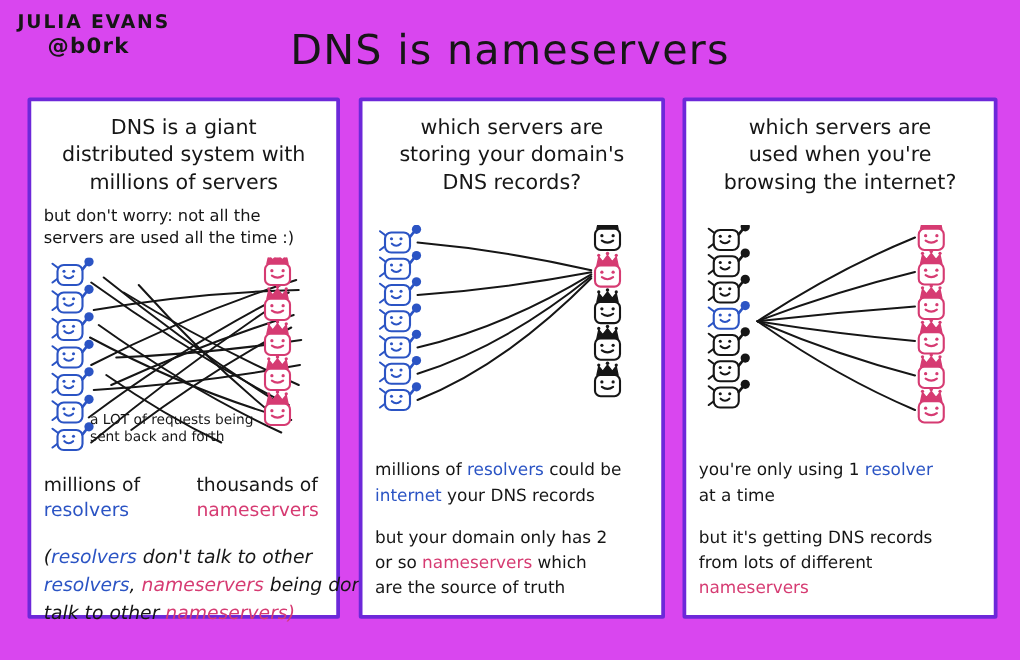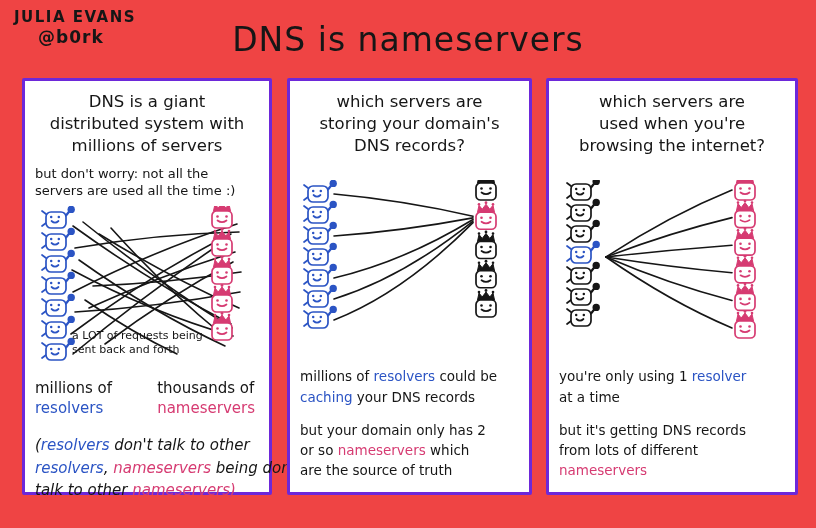--- a/index.html
+++ b/index.html
@@ -1,16 +1,16 @@
 <!DOCTYPE html>
 <html style="--ink: #161616; --blue: #2b54c4; --pink: #d63b72;"><head>
 <meta charset="utf-8">
 <style>
   html,body{margin:0;padding:0;background:#ffffff;}
-  .page{position:relative;width:816px;height:528px;background:#ef4444;overflow:hidden;
+  .page{position:relative;width:816px;height:528px;background:#d946ef;overflow:hidden;
         font-family:"DejaVu Sans",sans-serif;color:var(--ink,#161616);}
   .author{position:absolute;left:14px;top:8px;line-height:1.25;}
   .author .a1{font-size:15px;font-weight:bold;letter-spacing:1.5px;}
   .author .a2{font-size:17px;font-weight:bold;letter-spacing:1px;margin-left:24px;}
   .title{position:absolute;left:50%;top:20px;transform:translateX(-50%);
          font-size:33px;font-weight:400;letter-spacing:1px;white-space:nowrap;margin:0;}
   .panel{position:absolute;top:78px;height:417px;border:3px solid #6d28d9;border-radius:2px;
          background:#fff;box-sizing:border-box;}
   .panel-1{left:22px;width:250px;}
   .panel-2{left:287px;width:245px;}
@@ -341,21 +341,21 @@
             <circle cx="7" cy="-15" r="1.3" fill="#161616" stroke="none"></circle>
             <rect x="-10" y="-7" width="20" height="17" rx="4.5" fill="#fff"></rect>
             <circle cx="-4.5" cy="-1.5" r="1.3" fill="#161616" stroke="none"></circle>
             <circle cx="4.5" cy="-1.5" r="1.3" fill="#161616" stroke="none"></circle>
             <path d="M-4.5,2.5 Q0,5.8 4.5,2.5" fill="none"></path>
           </g>
         </svg>
     </div>
     <div class="para first">
         <div class="rich-line"><span class="c-ink">millions of </span><span class="c-blue">resolvers</span><span class="c-ink"> could be</span></div>
-        <div class="rich-line"><span class="c-blue">caching</span><span class="c-ink"> your DNS records</span></div>
+        <div class="rich-line"><span class="c-blue">internet</span><span class="c-ink"> your DNS records</span></div>
       </div>
     <div class="para second">
         <div class="rich-line"><span class="c-ink">but your domain only has 2</span></div>
         <div class="rich-line"><span class="c-ink">or so </span><span class="c-pink">nameservers</span><span class="c-ink"> which</span></div>
         <div class="rich-line"><span class="c-ink">are the source of truth</span></div>
       </div>
   </section>
 
   <section class="panel panel-3">
     <h2 class="heading lines">which servers are

